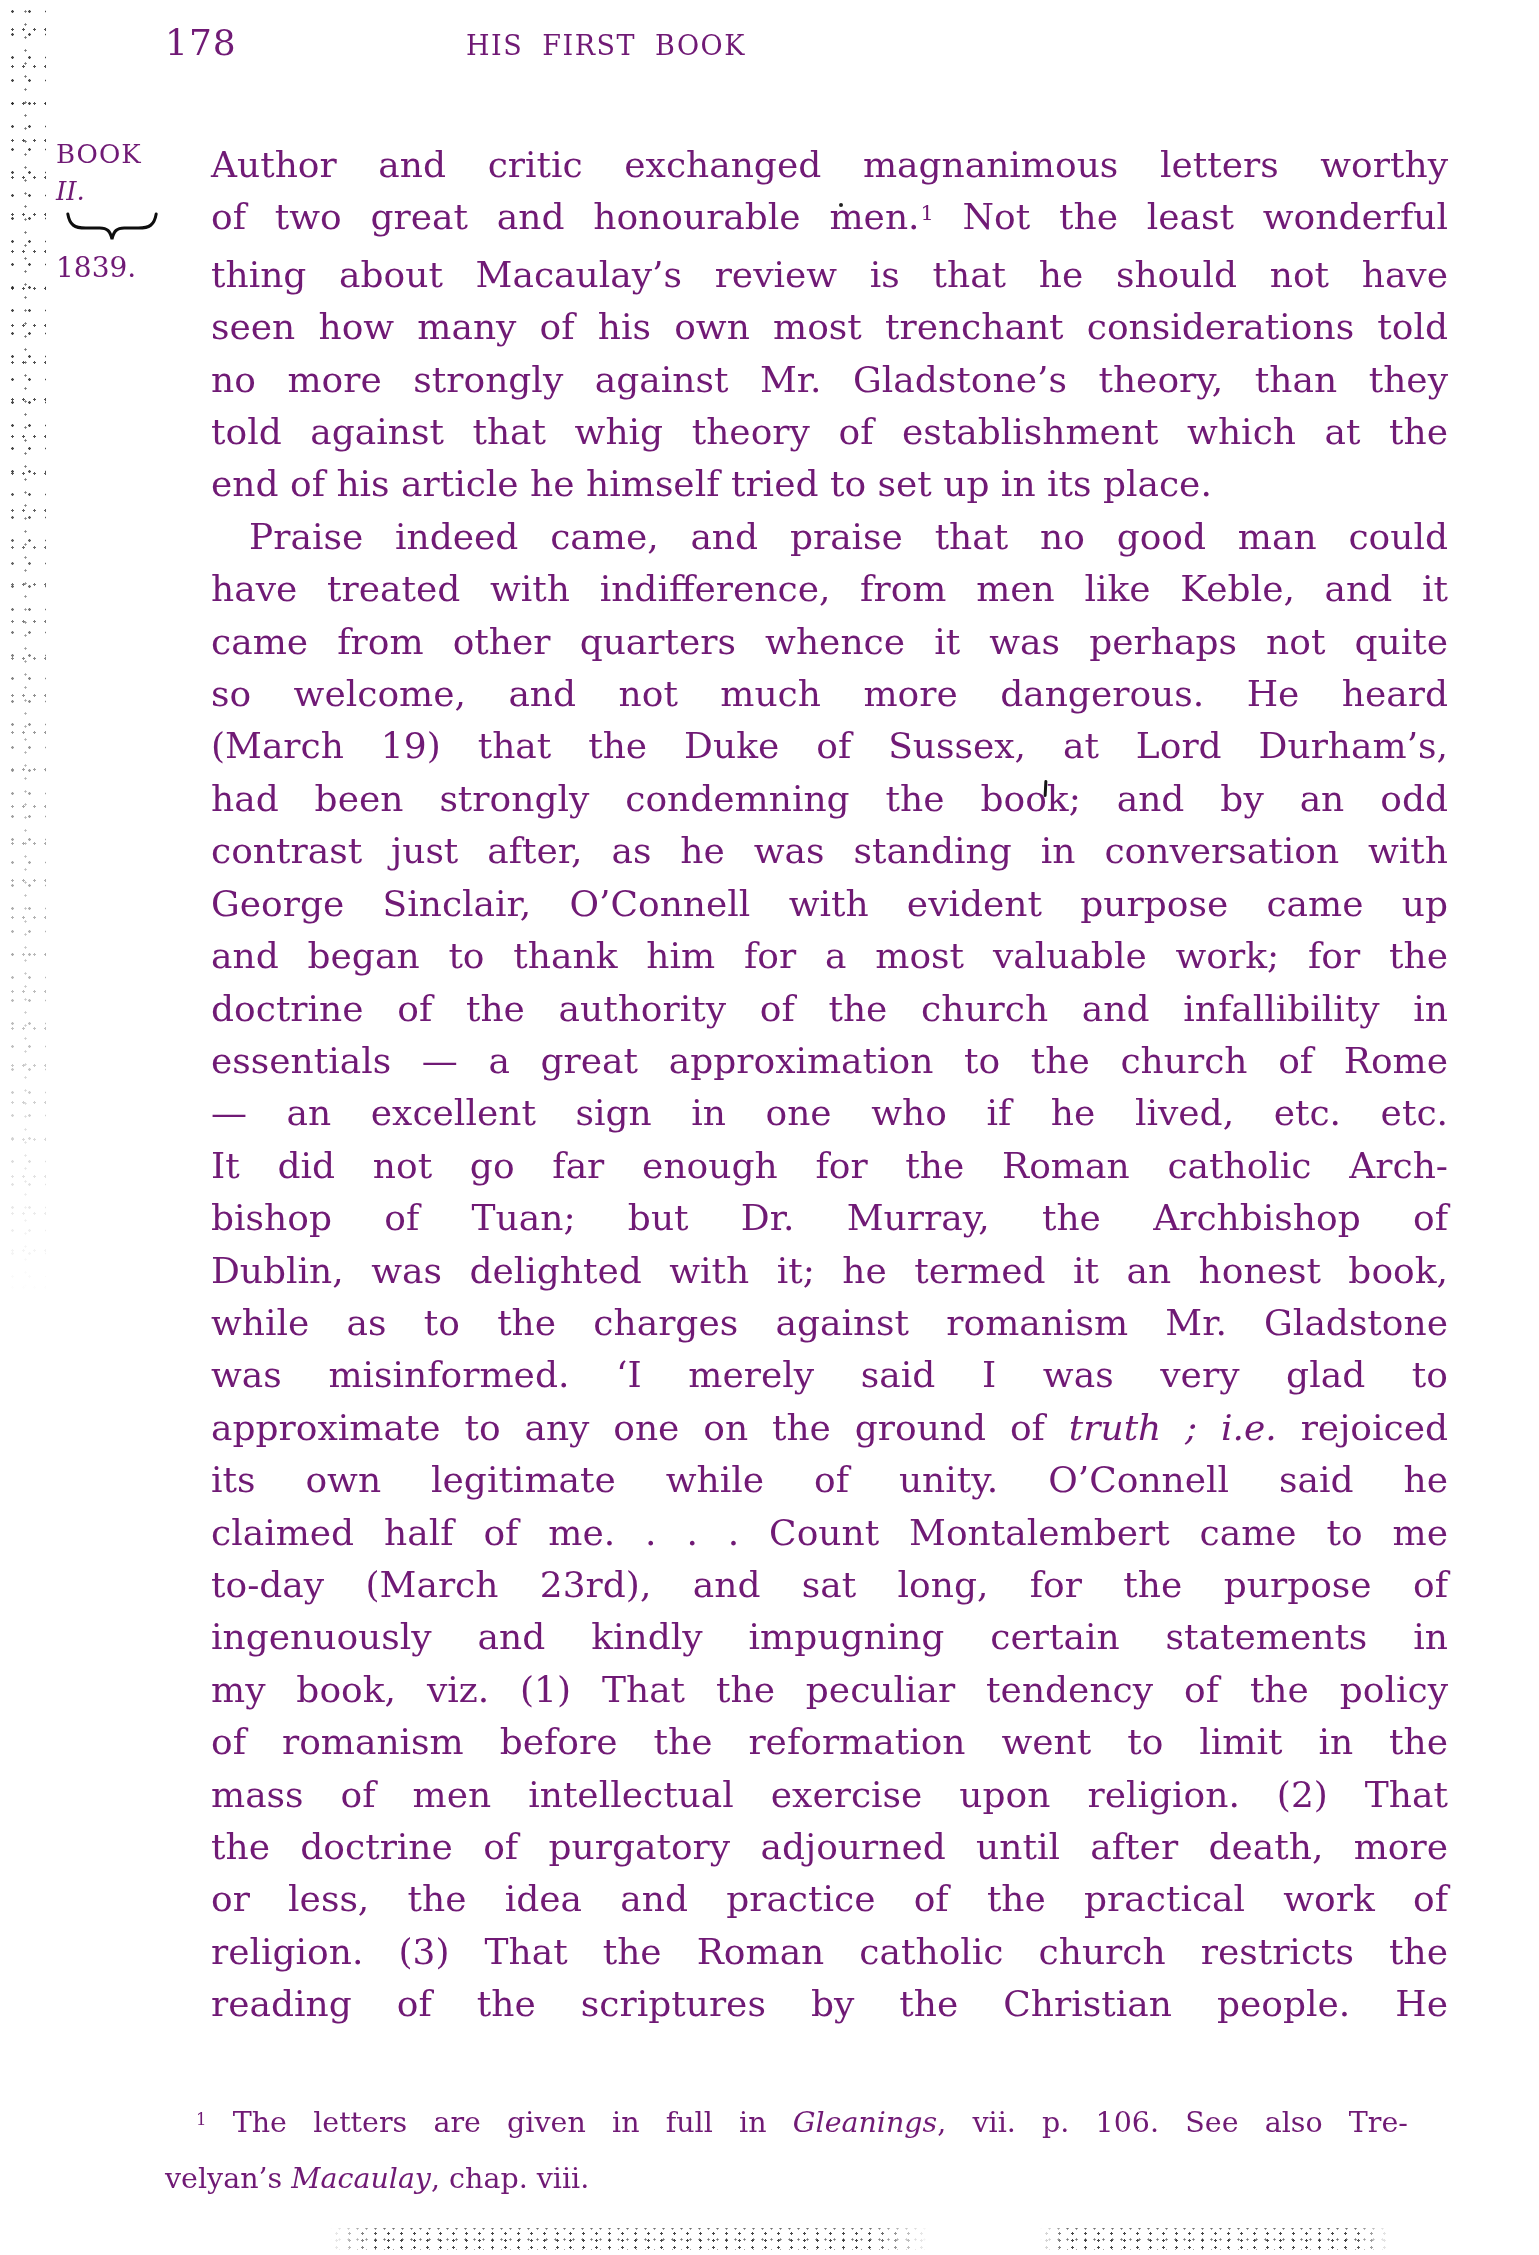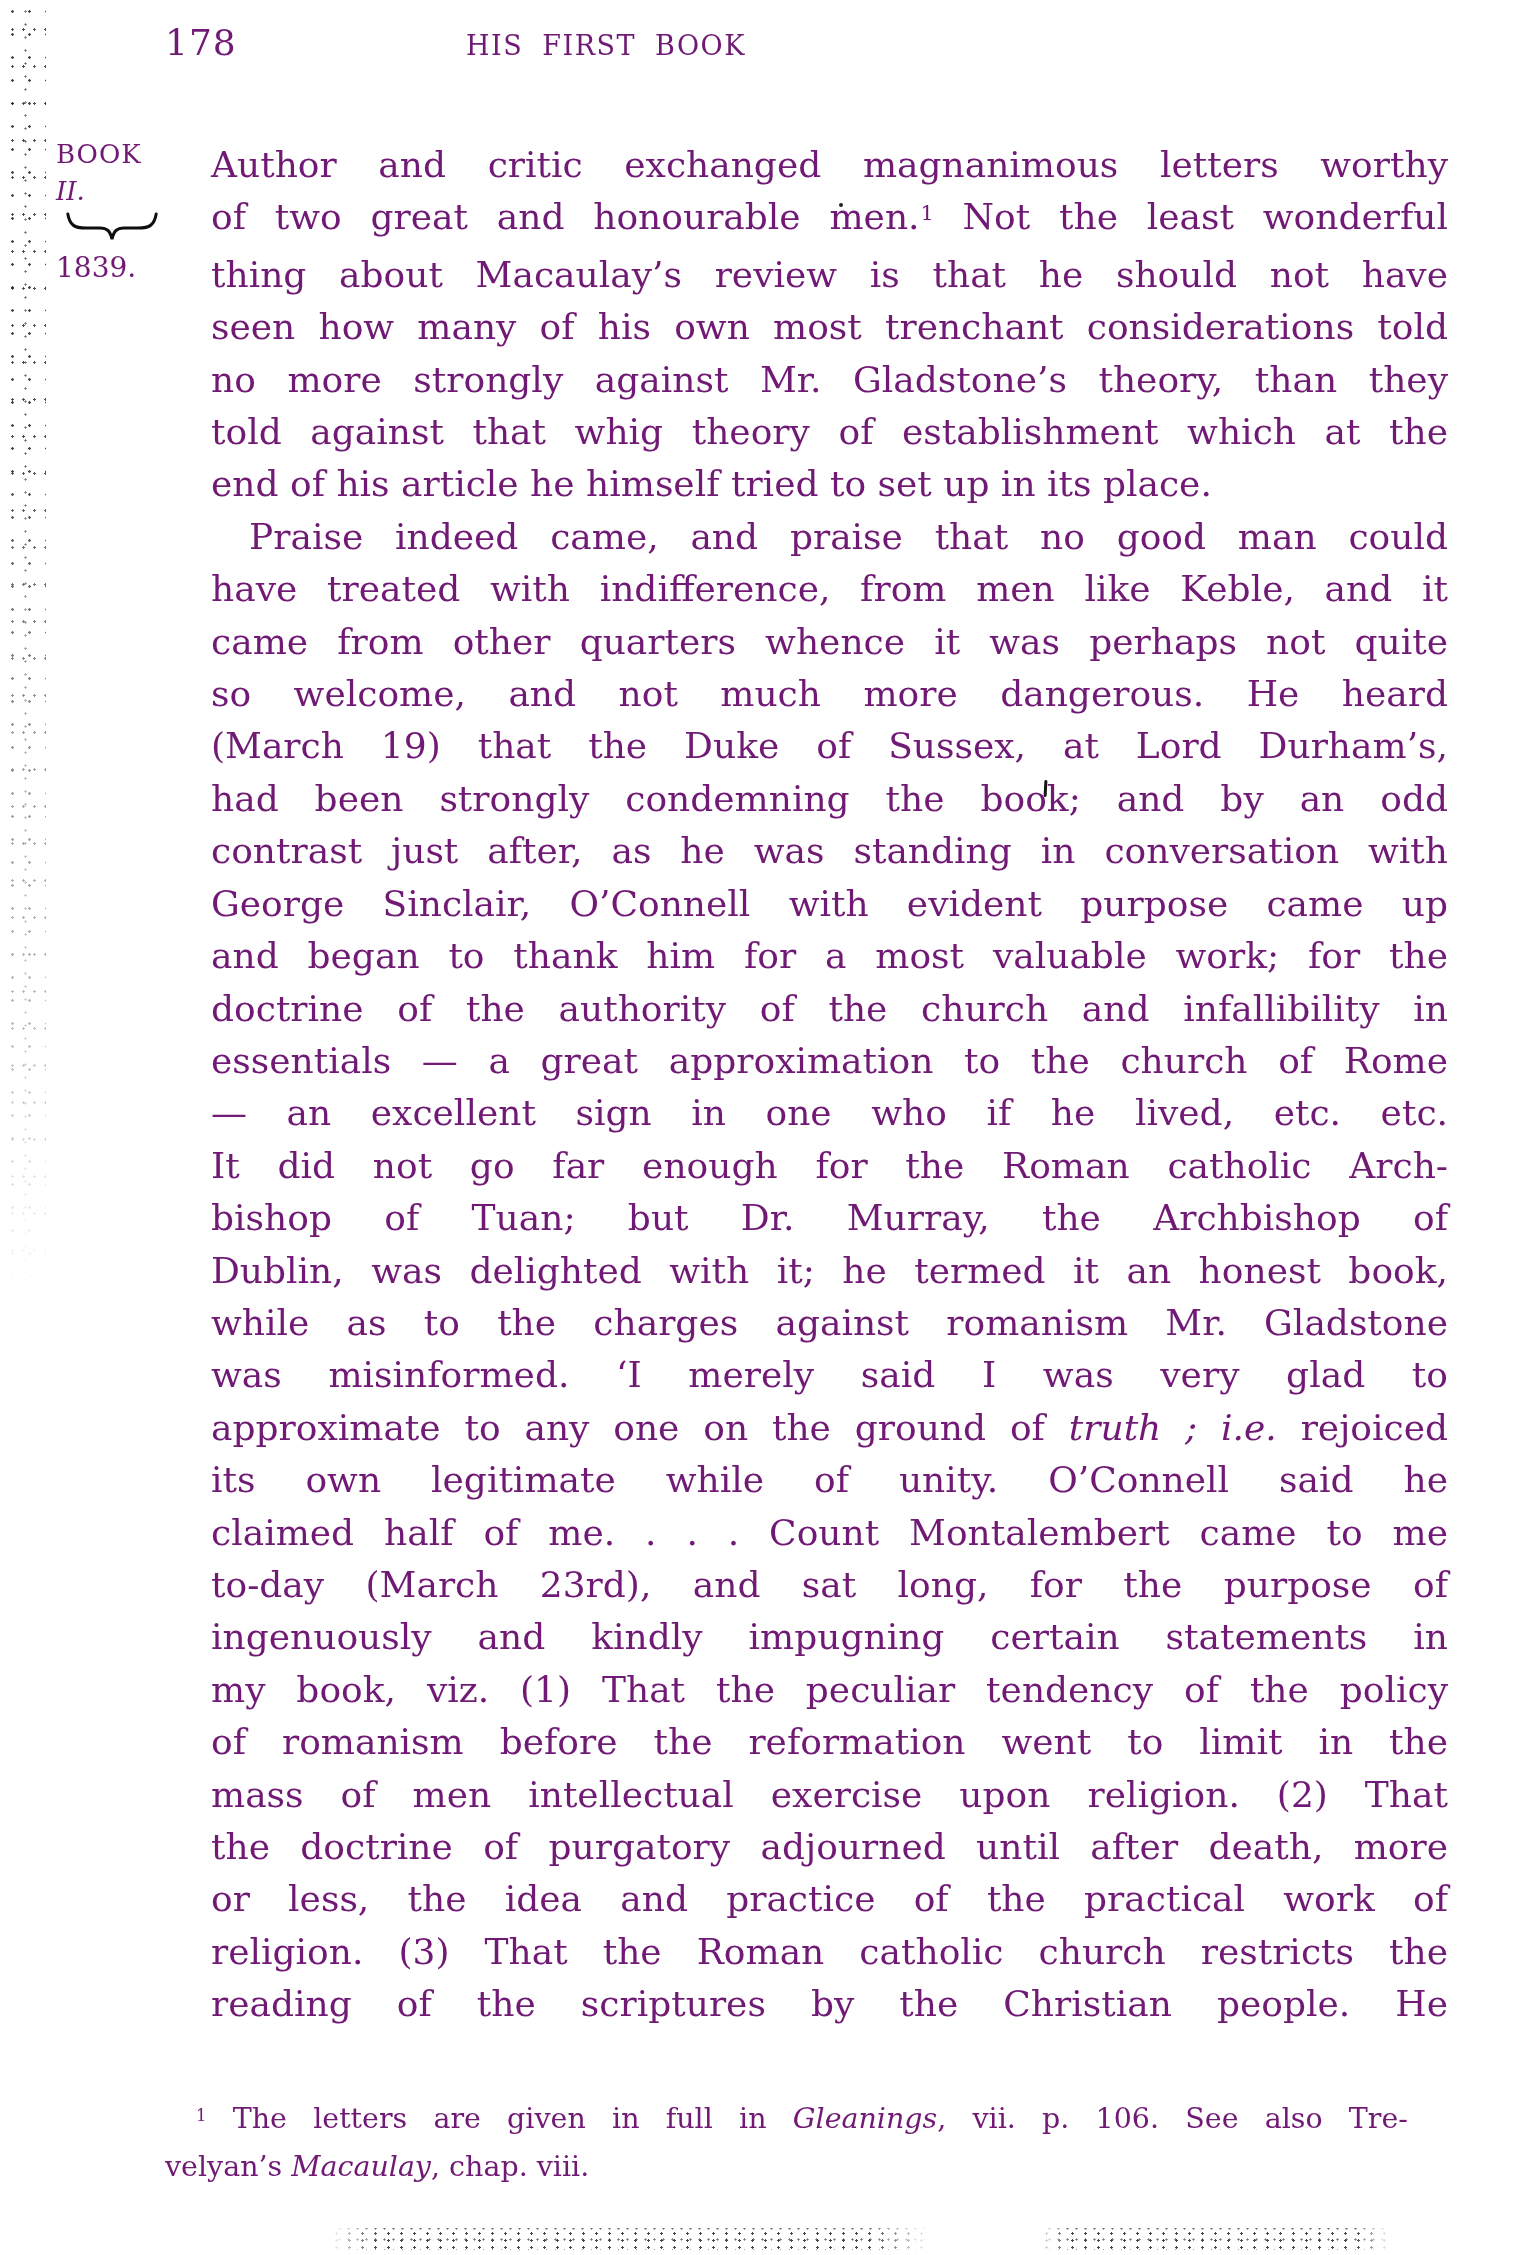--- a/index.html
+++ b/index.html
@@ -37,21 +37,21 @@
   .line.j { text-align:justify; text-align-last:justify; }
   .line.ind { text-indent:38px; }
   sup {
     font-size:0.58em; vertical-align:baseline;
     position:relative; top:-0.45em; margin-left:1px;
   }
   i { font-style:italic; }
   
   .footnote {
     position:absolute; left:165px; top:2097px; width:1243px;
-    font-size:28.5px; line-height:44px;
+    font-size:28.5px; line-height:52px;
   }
   .fline.j { text-align:justify; text-align-last:justify; }
   .fline.ind { text-indent:30px; }
   
   .noise-left {
     position:absolute; left:4px; top:0; width:42px; height:1300px;
     background-image:
       radial-gradient(circle, rgba(0,0,0,.85) 1.1px, transparent 1.5px),
       radial-gradient(circle, rgba(0,0,0,.65) .9px, transparent 1.3px),
       radial-gradient(circle, rgba(0,0,0,.8) 1px, transparent 1.4px);

